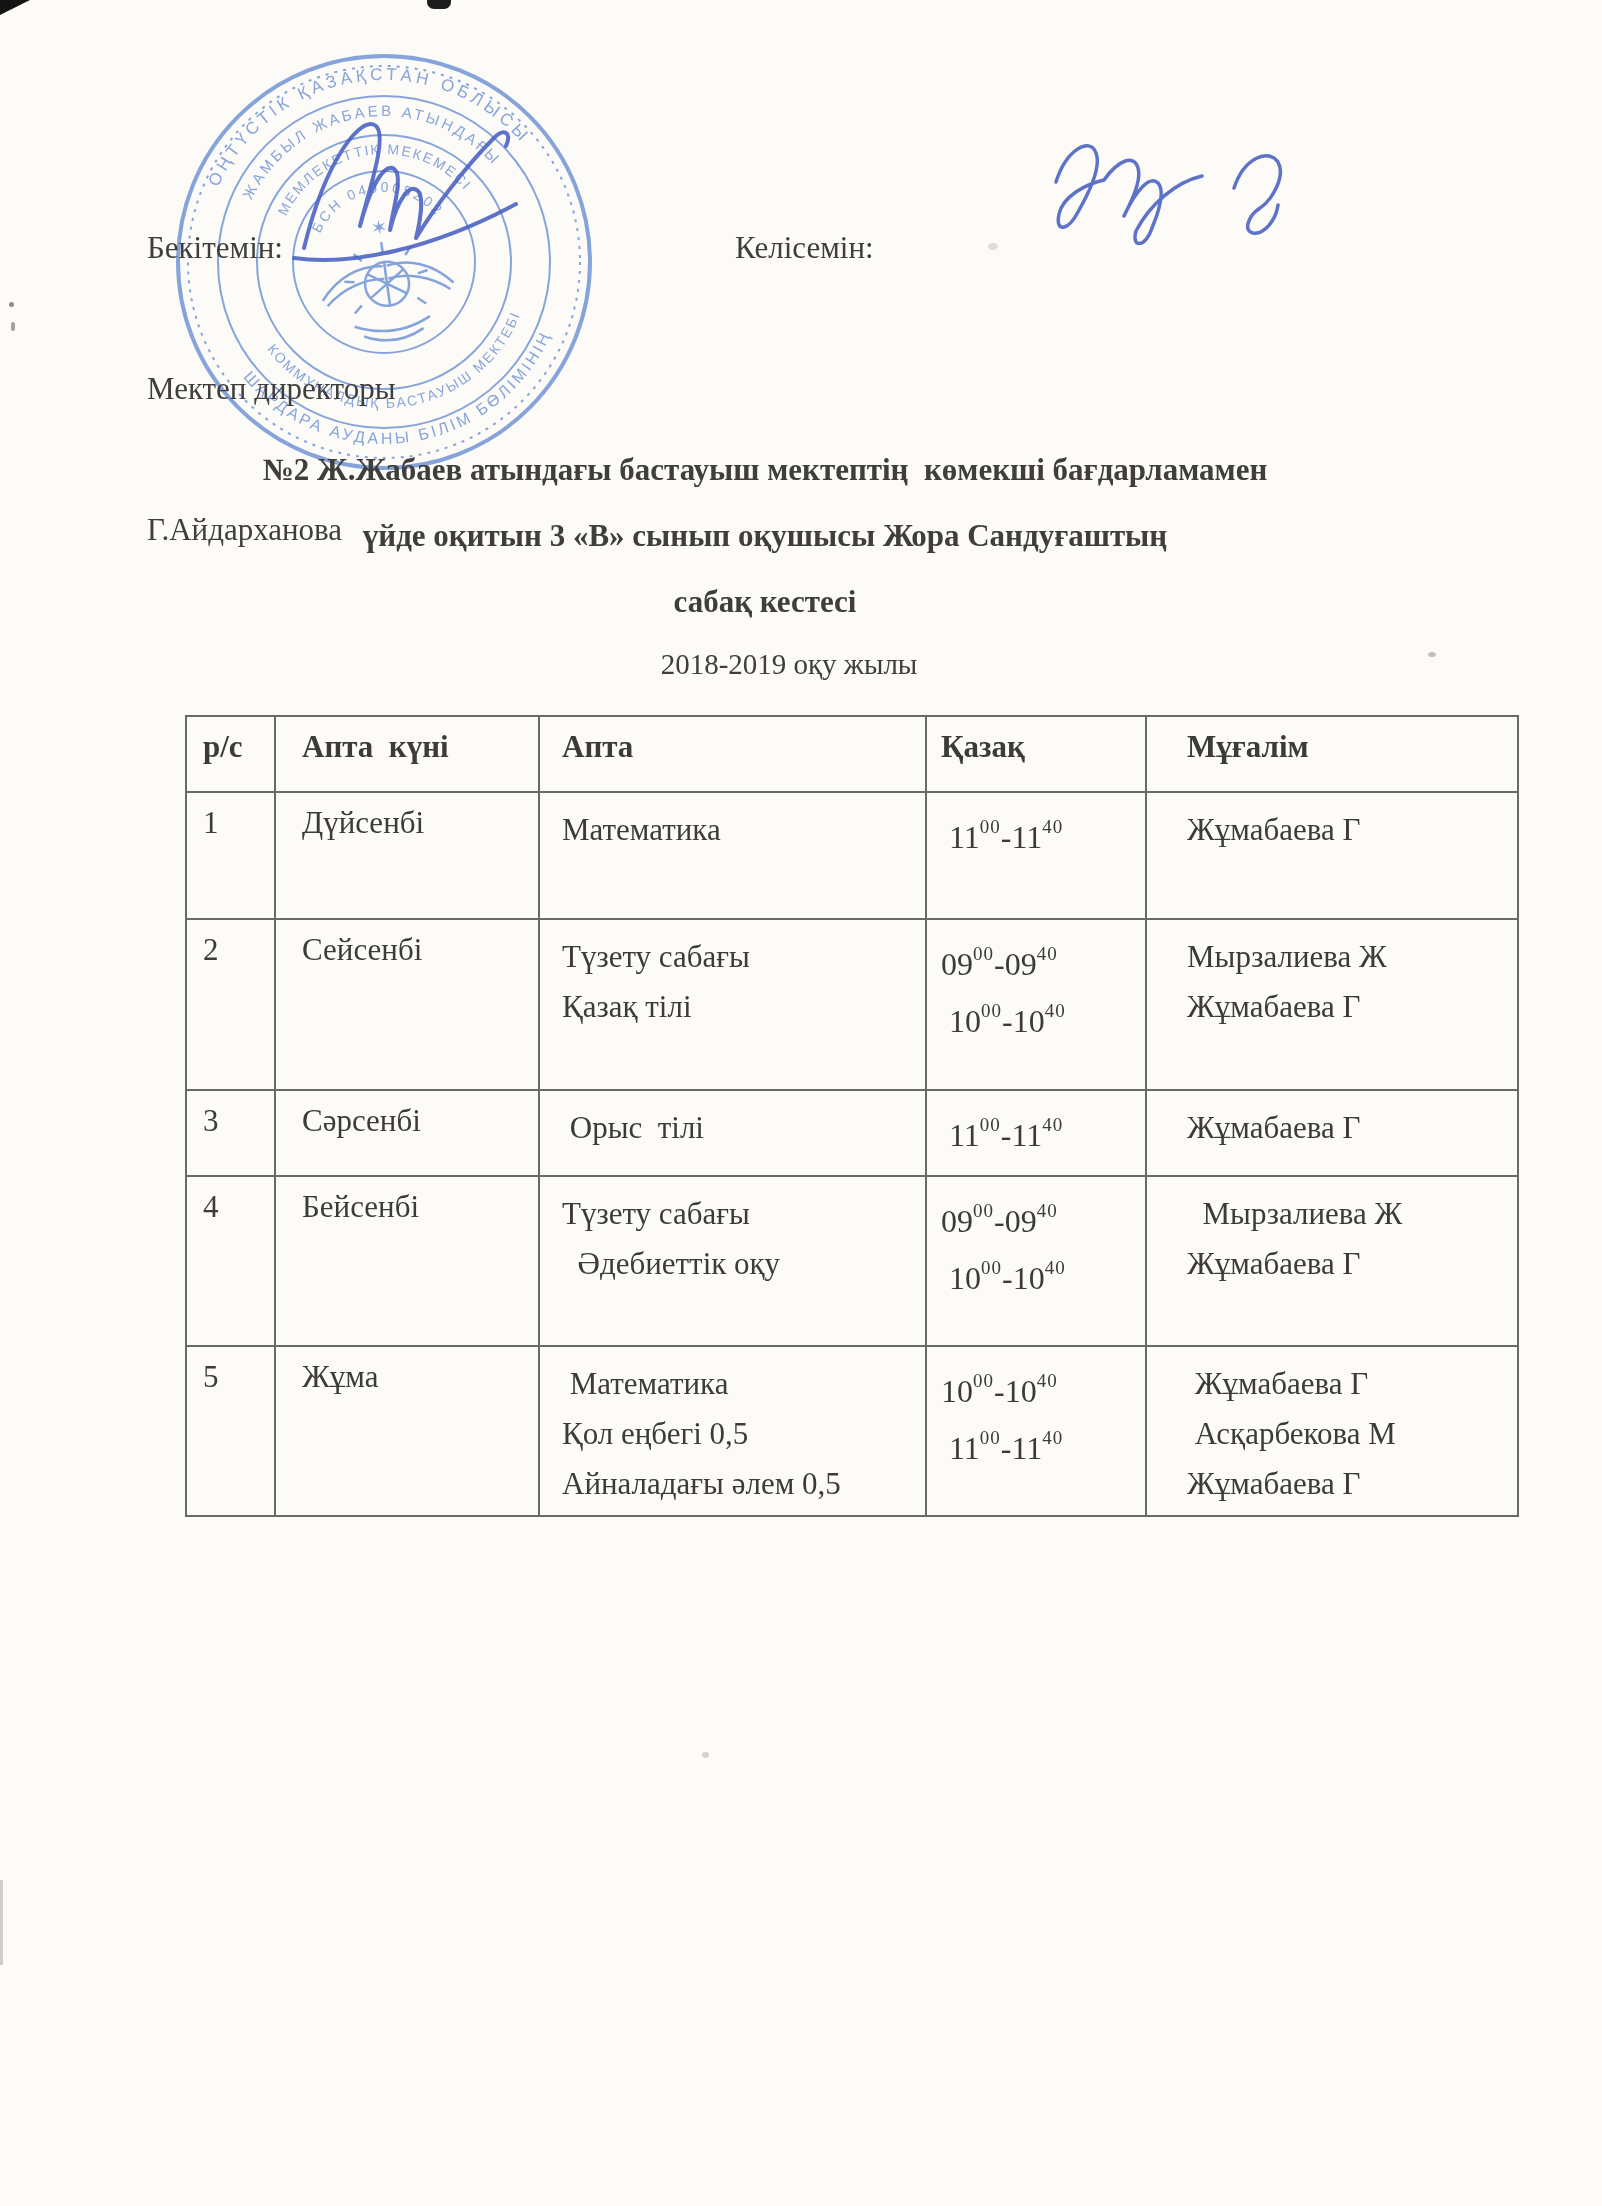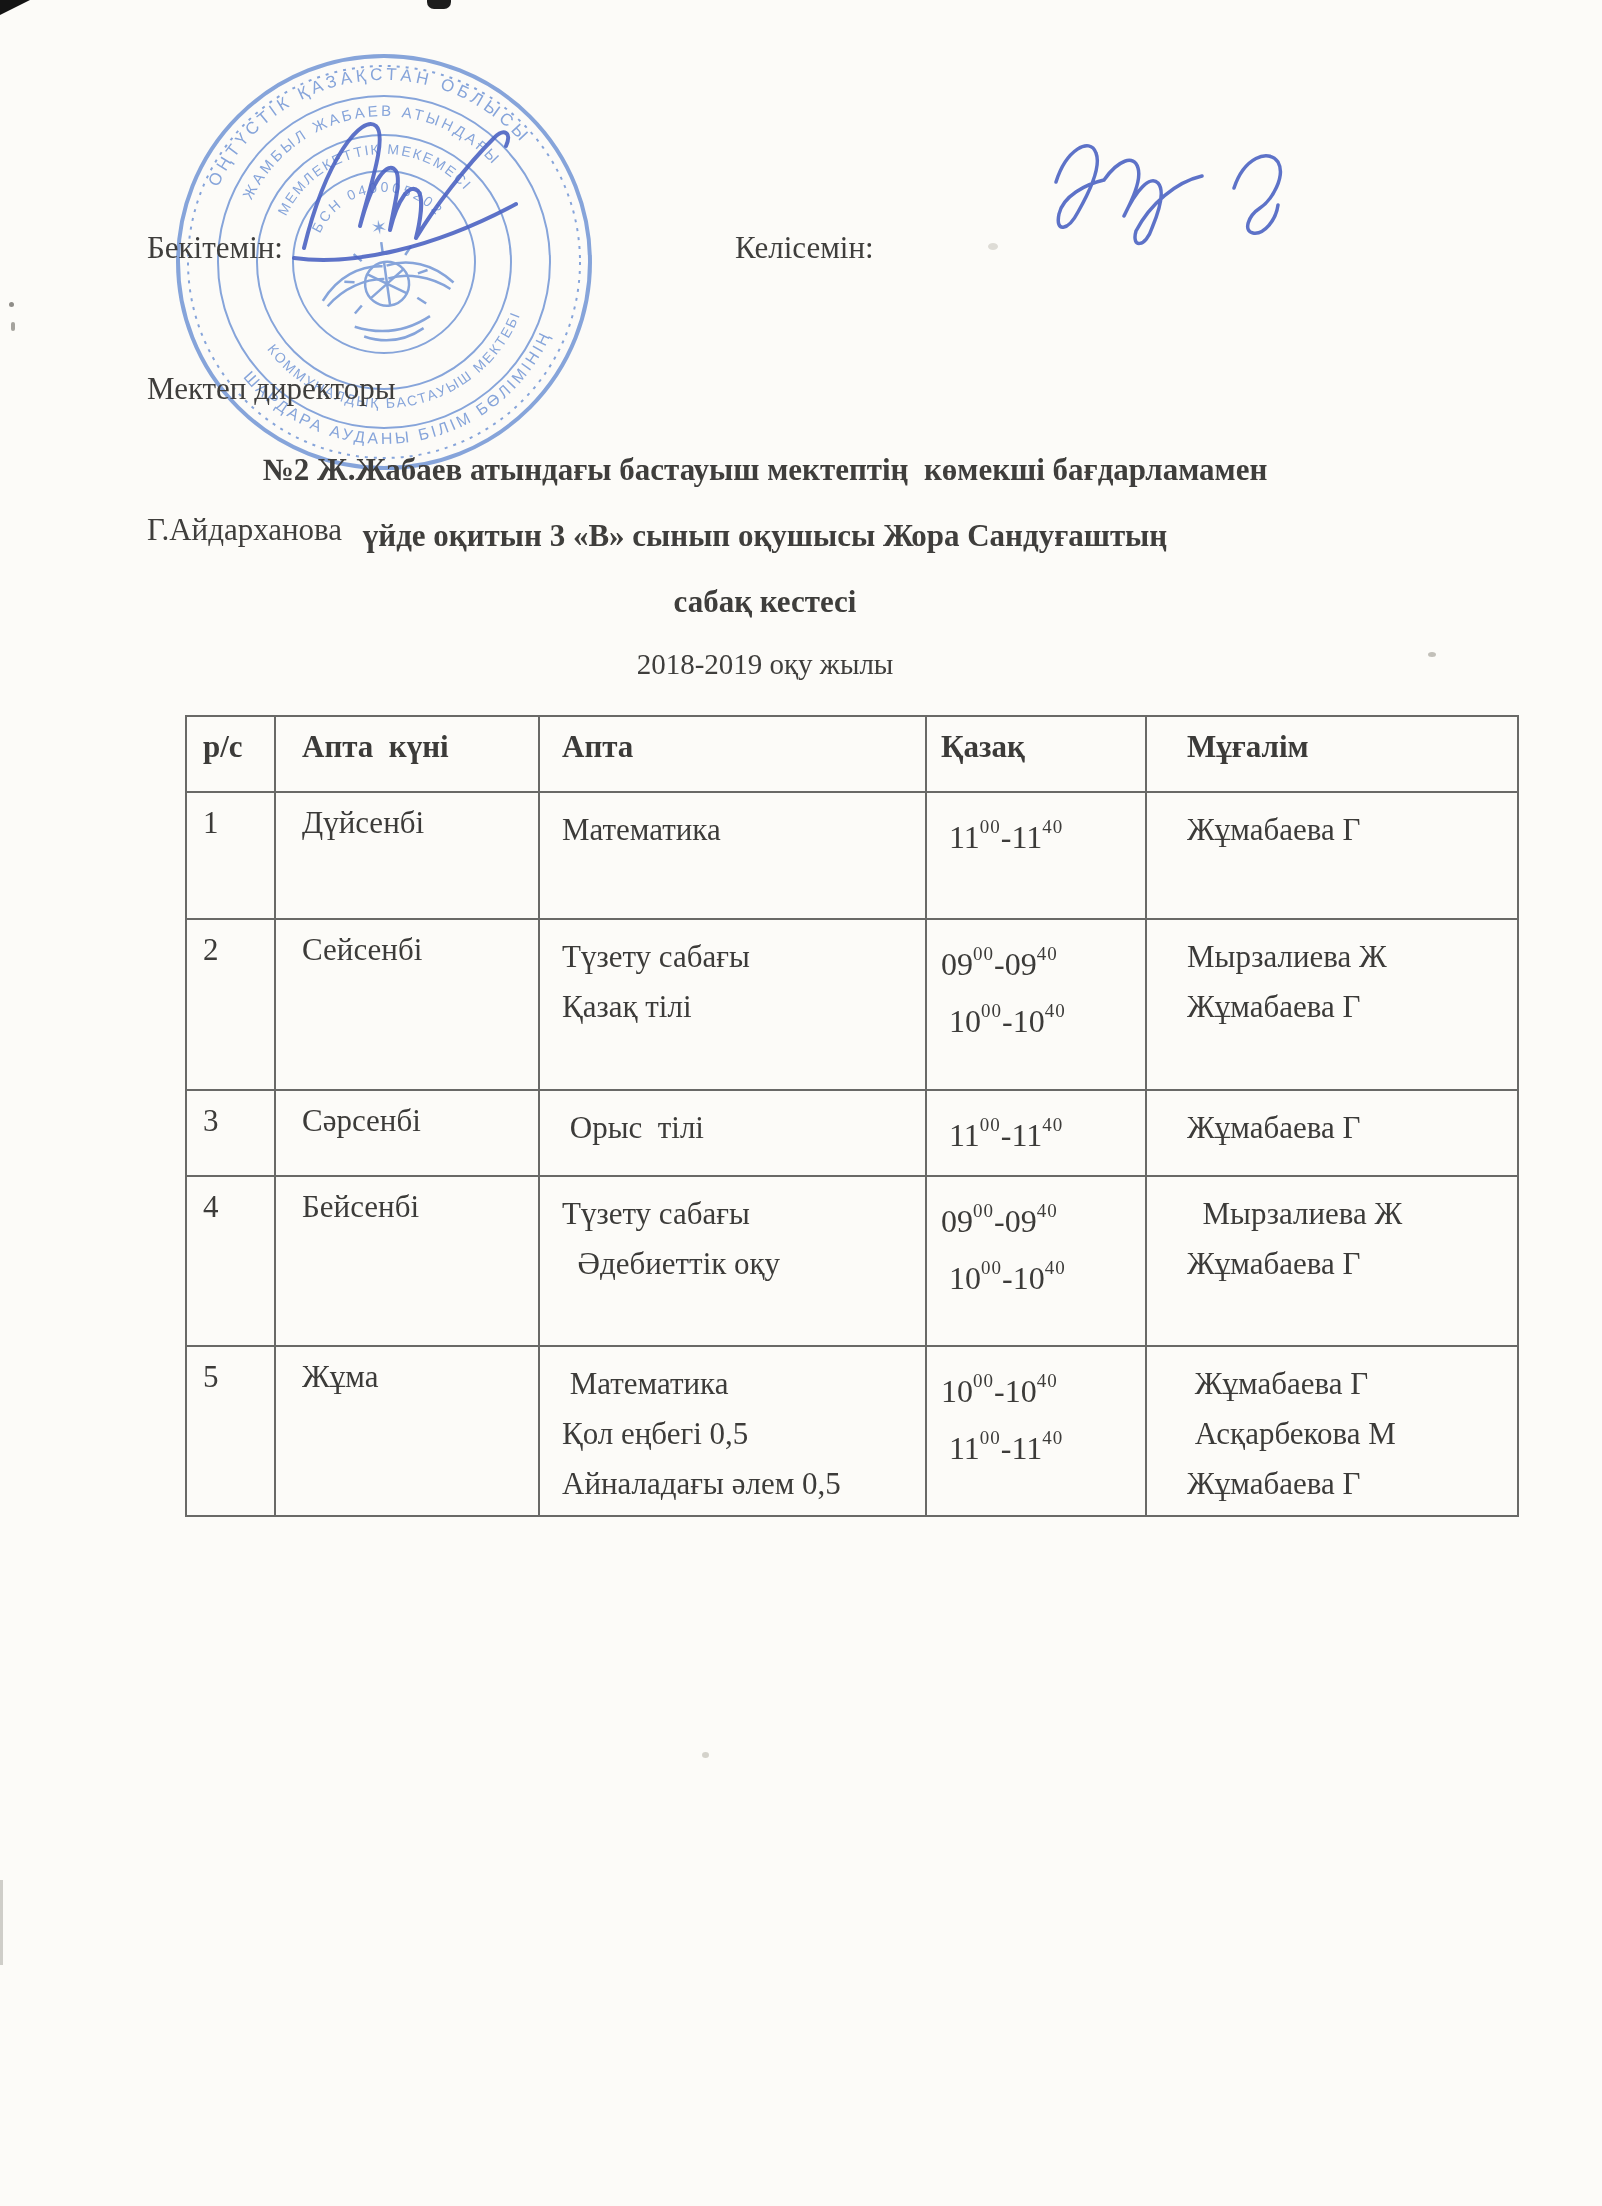--- a/index.html
+++ b/index.html
@@ -28,21 +28,21 @@
   
   .stamp{position:absolute;left:168px;top:46px;width:432px;height:432px;opacity:.82;filter:blur(.4px);}
   .sig-director{position:absolute;left:282px;top:96px;width:270px;height:175px;}
   .sig-parent{position:absolute;left:1038px;top:120px;width:300px;height:135px;}
   
   .title-block{position:absolute;left:0;top:0;width:1530px;text-align:center;}
   .title-line{position:absolute;width:100%;font-weight:bold;font-size:31px;white-space:pre;}
   .t1{top:452px;}
   .t2{top:518px;}
   .t3{top:584px;}
-  .t-year{top:648px;font-weight:normal;font-size:29px;}
+  .t-year{top:648px;font-weight:normal;font-size:29px;padding-left:24px;}
   
   table.schedule{
     position:absolute;left:185px;top:715px;width:1332px;
     border-collapse:collapse;table-layout:fixed;
     font-size:31px;color:#3c3b39;
   }
   table.schedule th,table.schedule td{
     border:2px solid #696967;
     vertical-align:top;text-align:left;
     white-space:pre;overflow:hidden;

